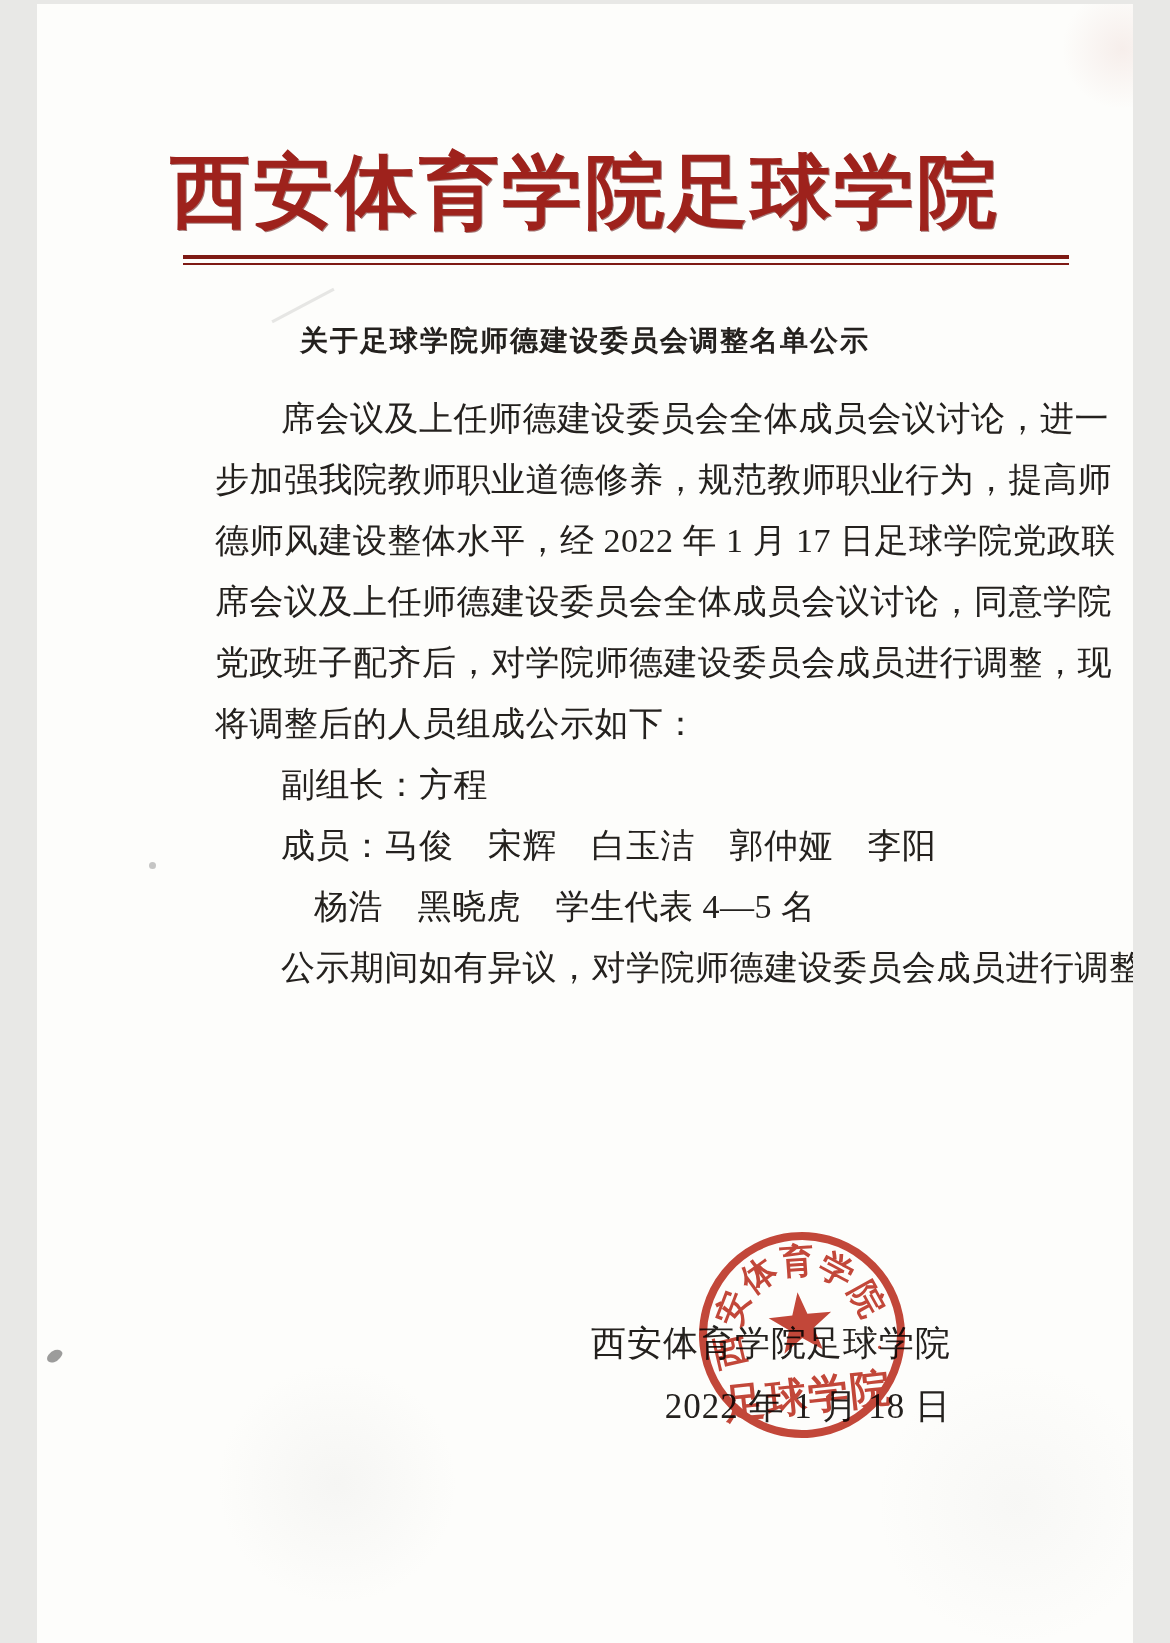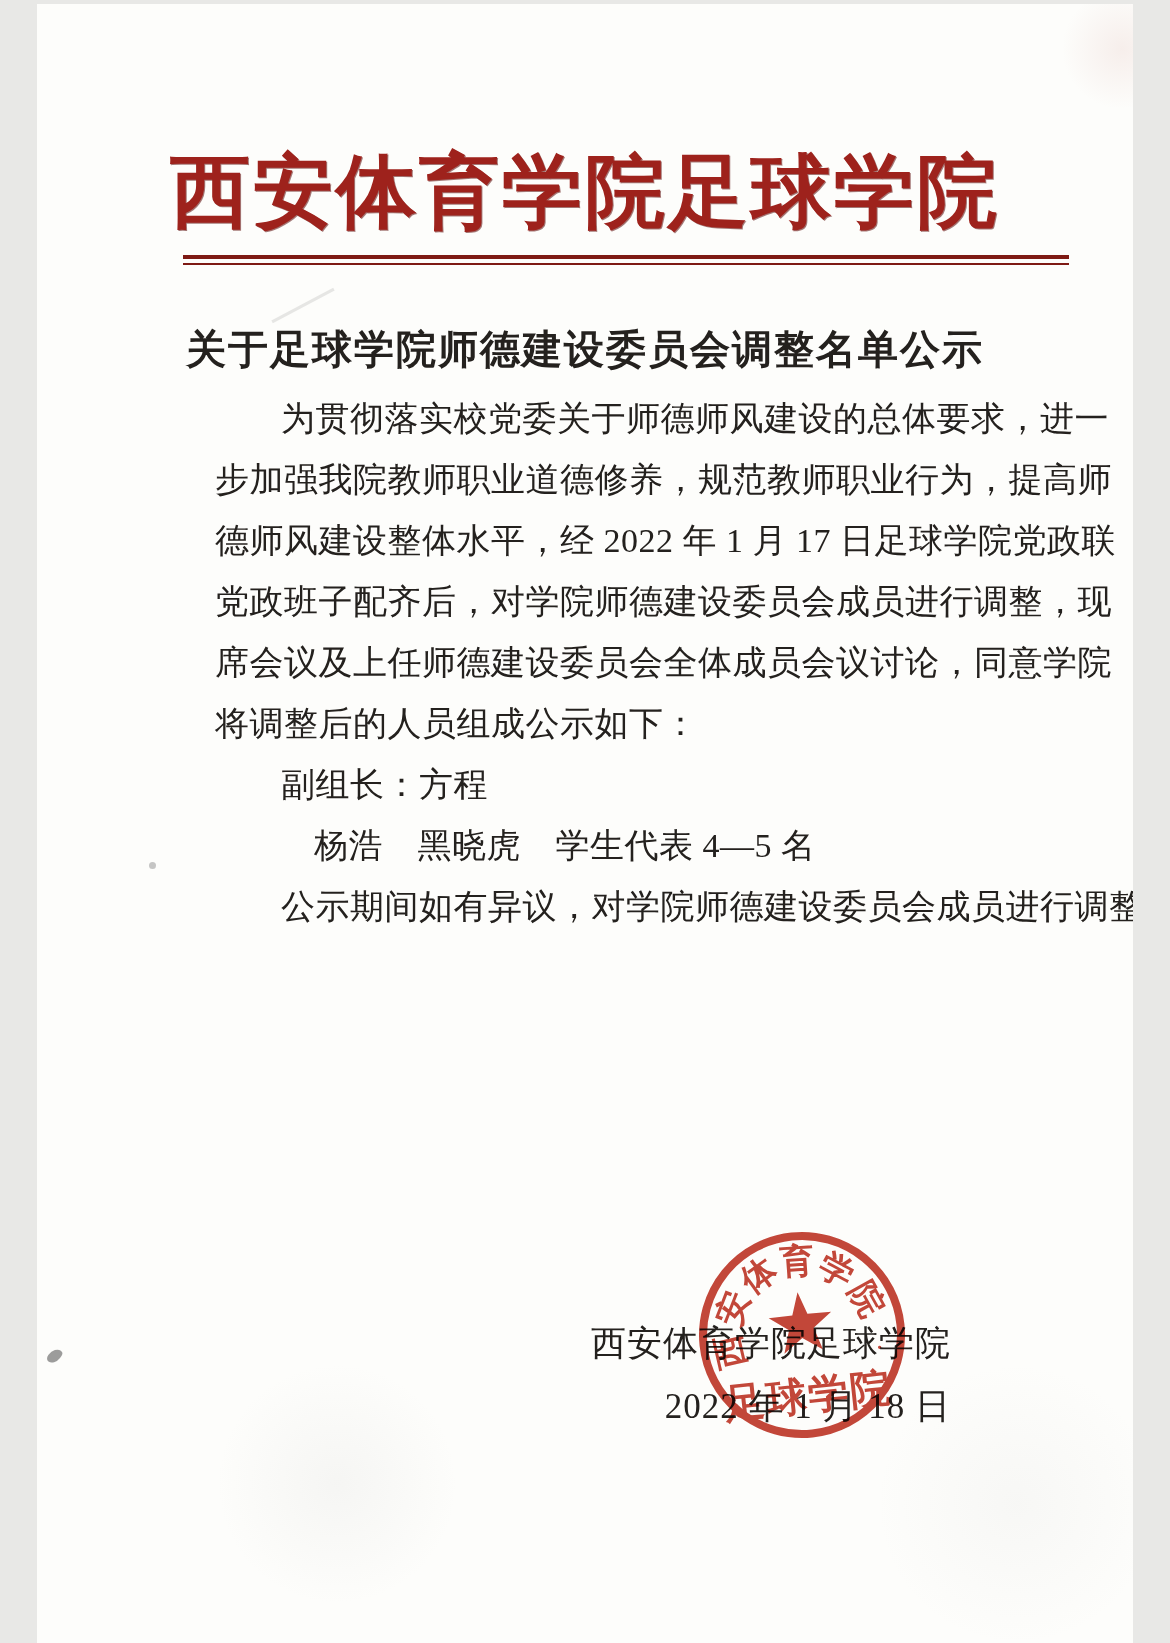--- a/index.html
+++ b/index.html
@@ -48,21 +48,21 @@
   }
   .rule .thick { height: 4px; background: var(--rule-red); }
   .rule .thin  { height: 2px; background: var(--rule-red); margin-top: 4px; }
 
   
   .doc-title {
     position: absolute;
     top: 318px; left: 0;
     width: 100%;
     text-align: center;
-    font-size: 40px;
+    font-size: 28px;
     font-weight: bold;
     letter-spacing: 2px;
     color: var(--ink);
     white-space: nowrap;
   }
 
   
   .body {
     position: absolute;
     top: 384px; left: 178px;
@@ -127,27 +127,28 @@
   <div class="letterhead">西安体育学院足球学院</div>
 
   <div class="rule">
     <div class="thick"></div>
     <div class="thin"></div>
   </div>
 
   <div class="doc-title">关于足球学院师德建设委员会调整名单公示</div>
 
   <div class="body">
-    <div class="line indent">为贯彻落实校党委关于师德师风建设的总体要求，进一</div>
+    <div class="line indent">席会议及上任师德建设委员会全体成员会议讨论，进一</div>
     <div class="line">步加强我院教师职业道德修养，规范教师职业行为，提高师</div>
     <div class="line">德师风建设整体水平，经 2022 年 1 月 17 日足球学院党政联</div>
+    <div class="line">席会议及上任师德建设委员会全体成员会议讨论，同意学院</div>
     <div class="line">党政班子配齐后，对学院师德建设委员会成员进行调整，现</div>
-    <div class="line">席会议及上任师德建设委员会全体成员会议讨论，同意学院</div>
     <div class="line">将调整后的人员组成公示如下：</div>
     <div class="line indent">副组长：方程</div>
+    <div class="line indent">成员：马俊　宋辉　白玉洁　郭仲娅　李阳</div>
     <div class="line indent-deep">杨浩　黑晓虎　学生代表 4—5 名</div>
     <div class="line indent">公示期间如有异议，对学院师德建设委员会成员进行调整</div>
   </div>
 
   <div class="sig-block">
     <div>西安体育学院足球学院</div>
     <div>2022 年 1 月 18 日</div>
   </div>
 
   <div class="stamp">

